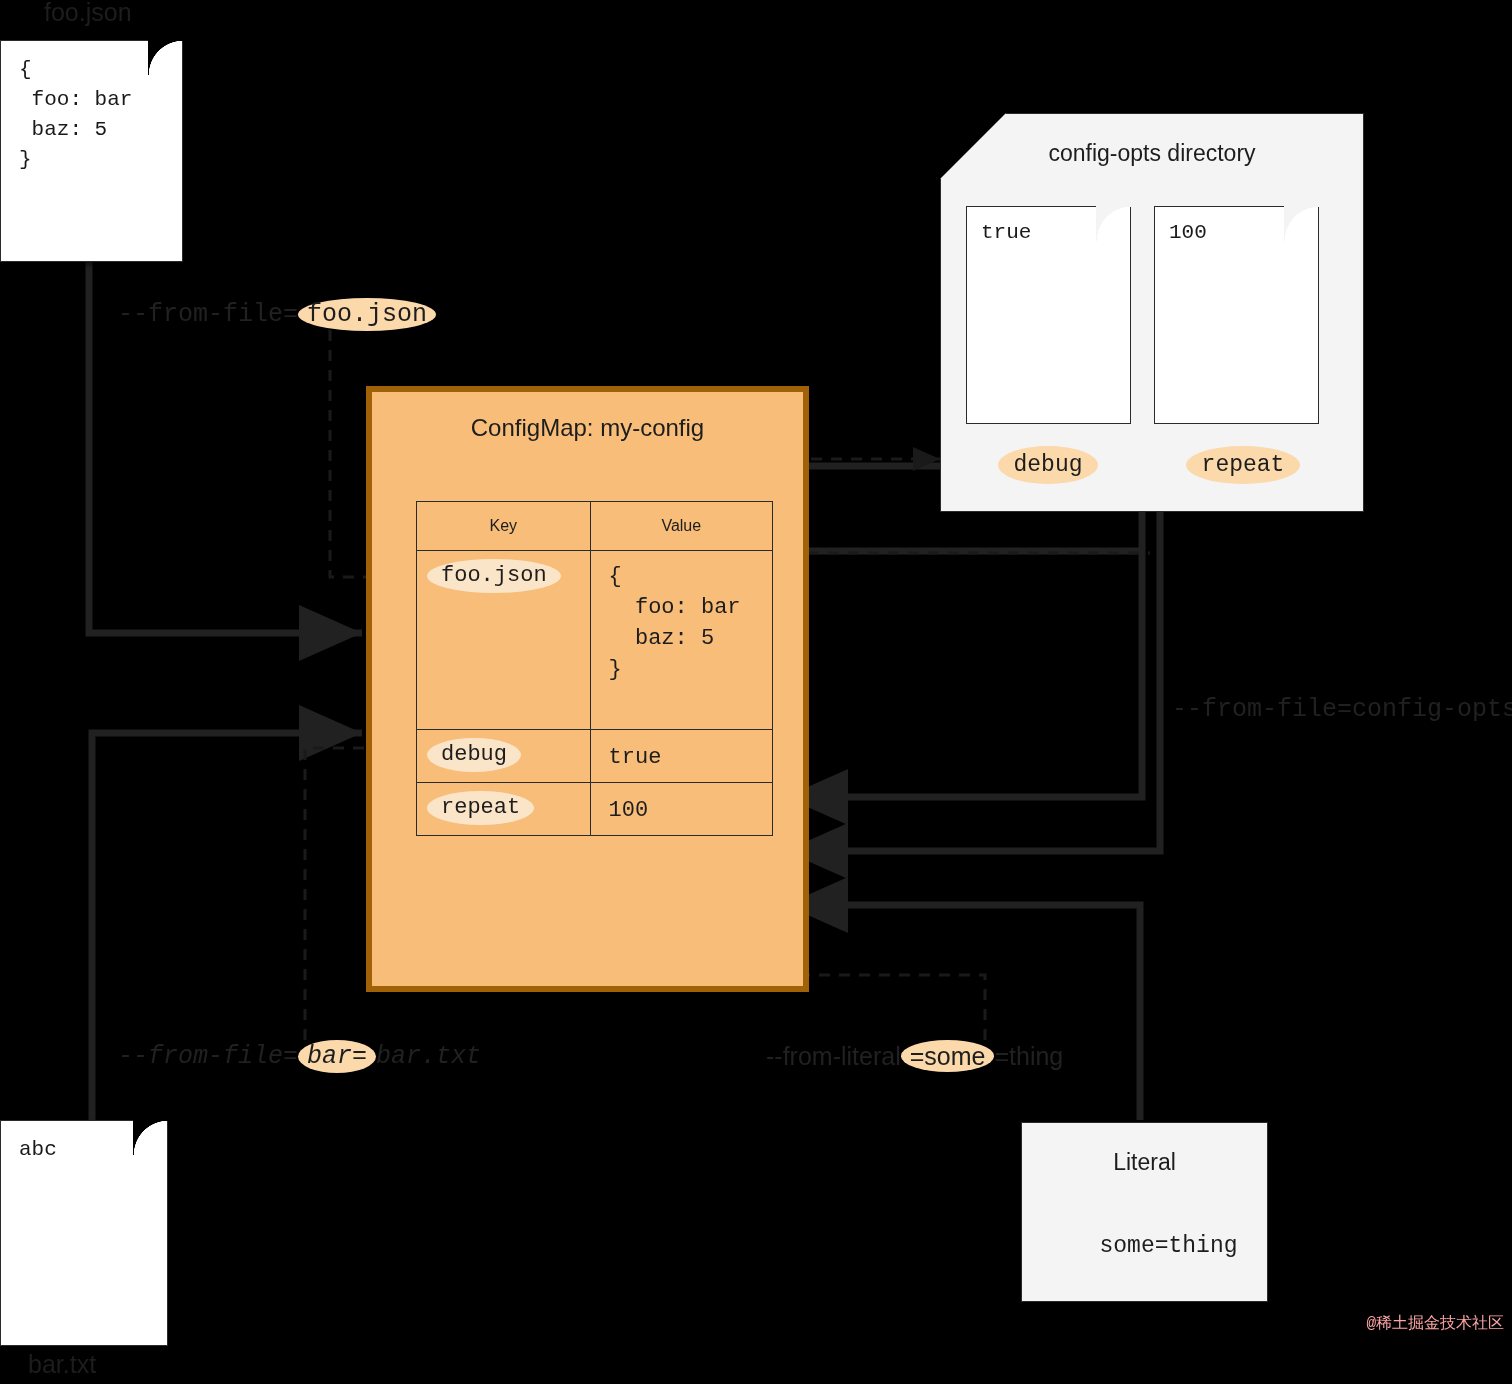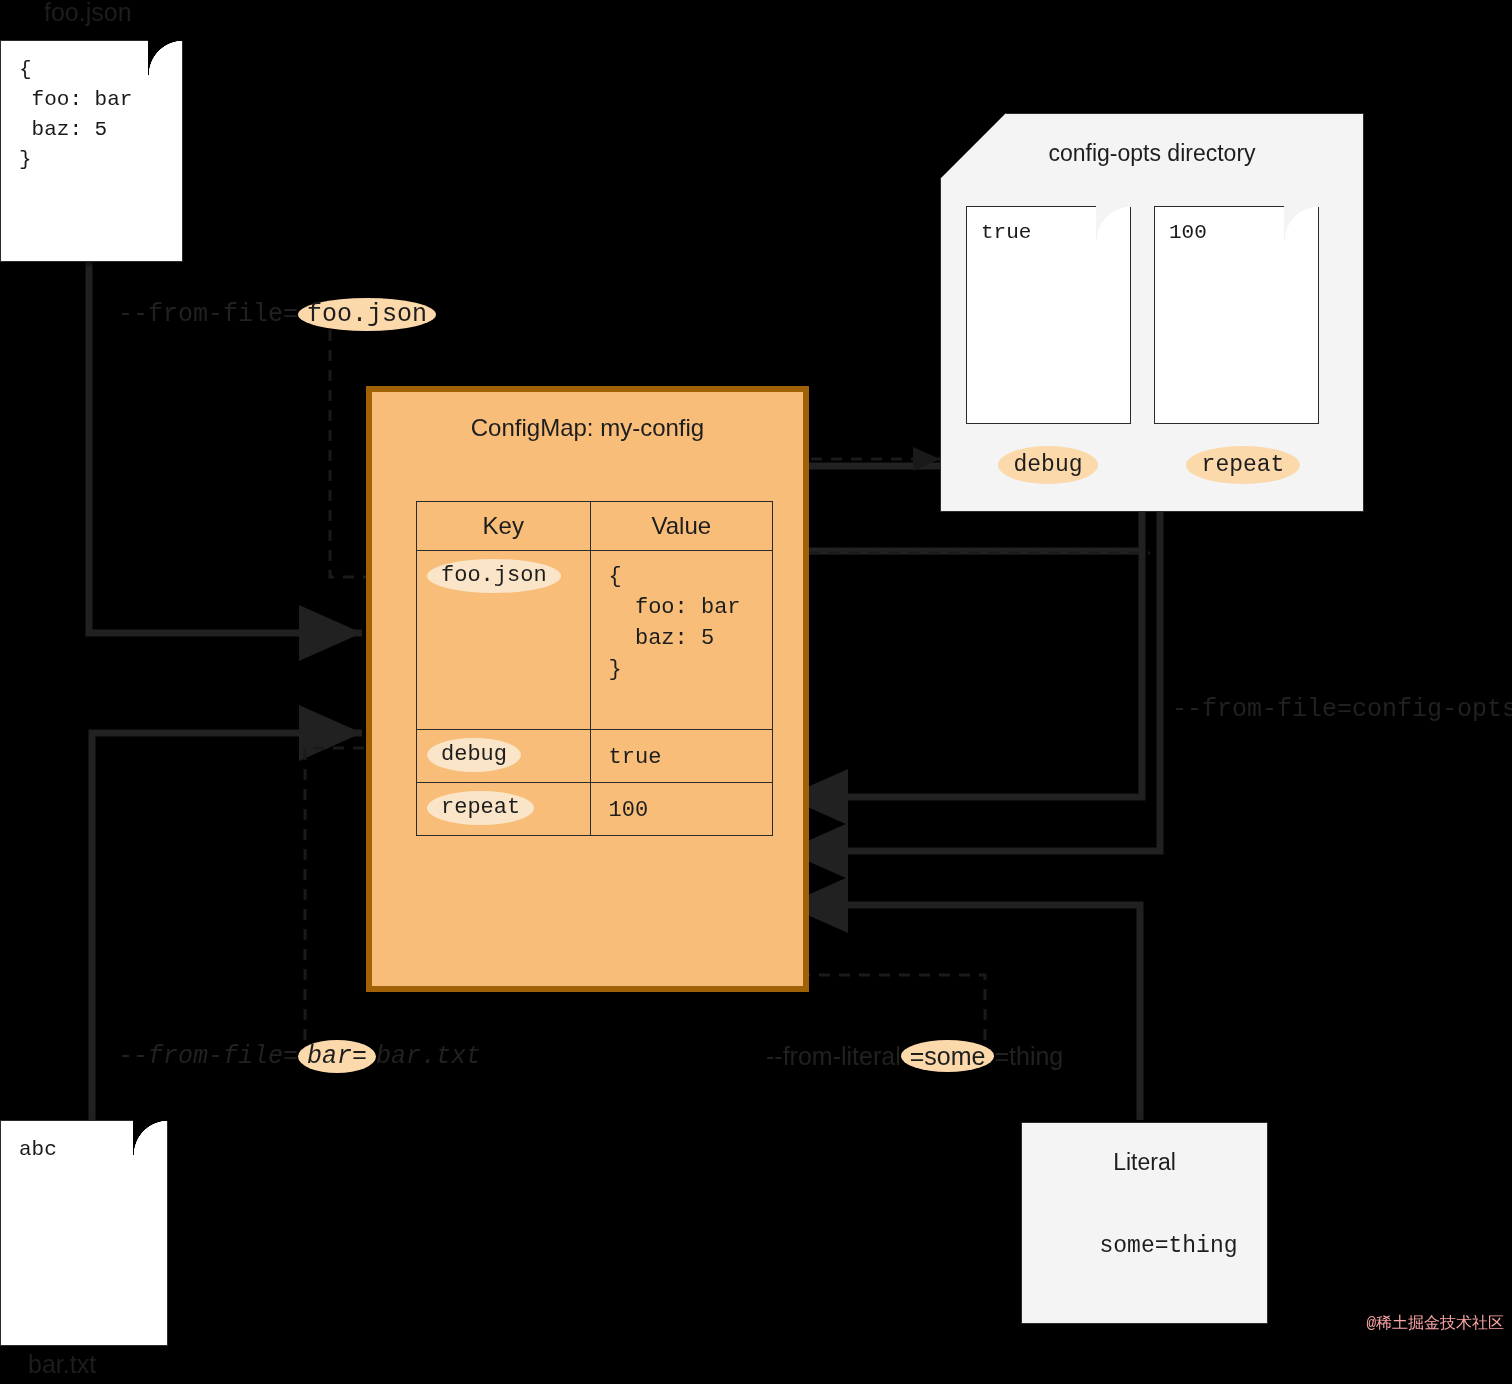--- a/index.html
+++ b/index.html
@@ -50,21 +50,21 @@
   
   #kvtable{
     position:absolute;left:44px;top:109px;width:357px;
     border:1px solid #2b2b2b;border-collapse:collapse;background:transparent;
   }
   #kvtable td,#kvtable th{
     border:1px solid #2b2b2b;padding:0;margin:0;background:transparent;
     vertical-align:top;
   }
   #kvtable th{
-    height:48px;font-weight:normal;font-size:24px;color:#1d1d1d;
+    height:48px;font-weight:normal;font-size:16px;color:#1d1d1d;
     text-align:center;vertical-align:middle;
   }
   #kvtable td.kcell{width:174px;height:52px;position:relative;}
   #kvtable td.vcell{width:183px;position:relative;}
   .kpill{
     display:inline-block;margin:8px 0 0 10px;padding:4px 14px;
     background:#fbe5c8;border-radius:50%/50%;
     font-family:"Liberation Mono","DejaVu Sans Mono",monospace;
     font-size:22px;color:#1d1d1d;line-height:26px;
   }
@@ -191,21 +191,21 @@
   </div>
 </div>
 
 <div class="pill" style="left:998px;top:446px;width:100px;height:38px;">
   <span>debug</span>
 </div>
 <div class="pill" style="left:1186px;top:446px;width:114px;height:38px;">
   <span>repeat</span>
 </div>
 
-<div class="greybox shadow" style="left:1021px;top:1122px;width:247px;height:202px;">
+<div class="greybox shadow" style="left:1021px;top:1122px;width:247px;height:180px;">
   <div class="title" style="top:26px;">Literal</div>
   <div class="litbody">some=thing</div>
 </div>
 
 <div id="configmap">
   <div class="cm-title">ConfigMap: my-config</div>
 
   <table id="kvtable">
     <thead>
       <tr>

